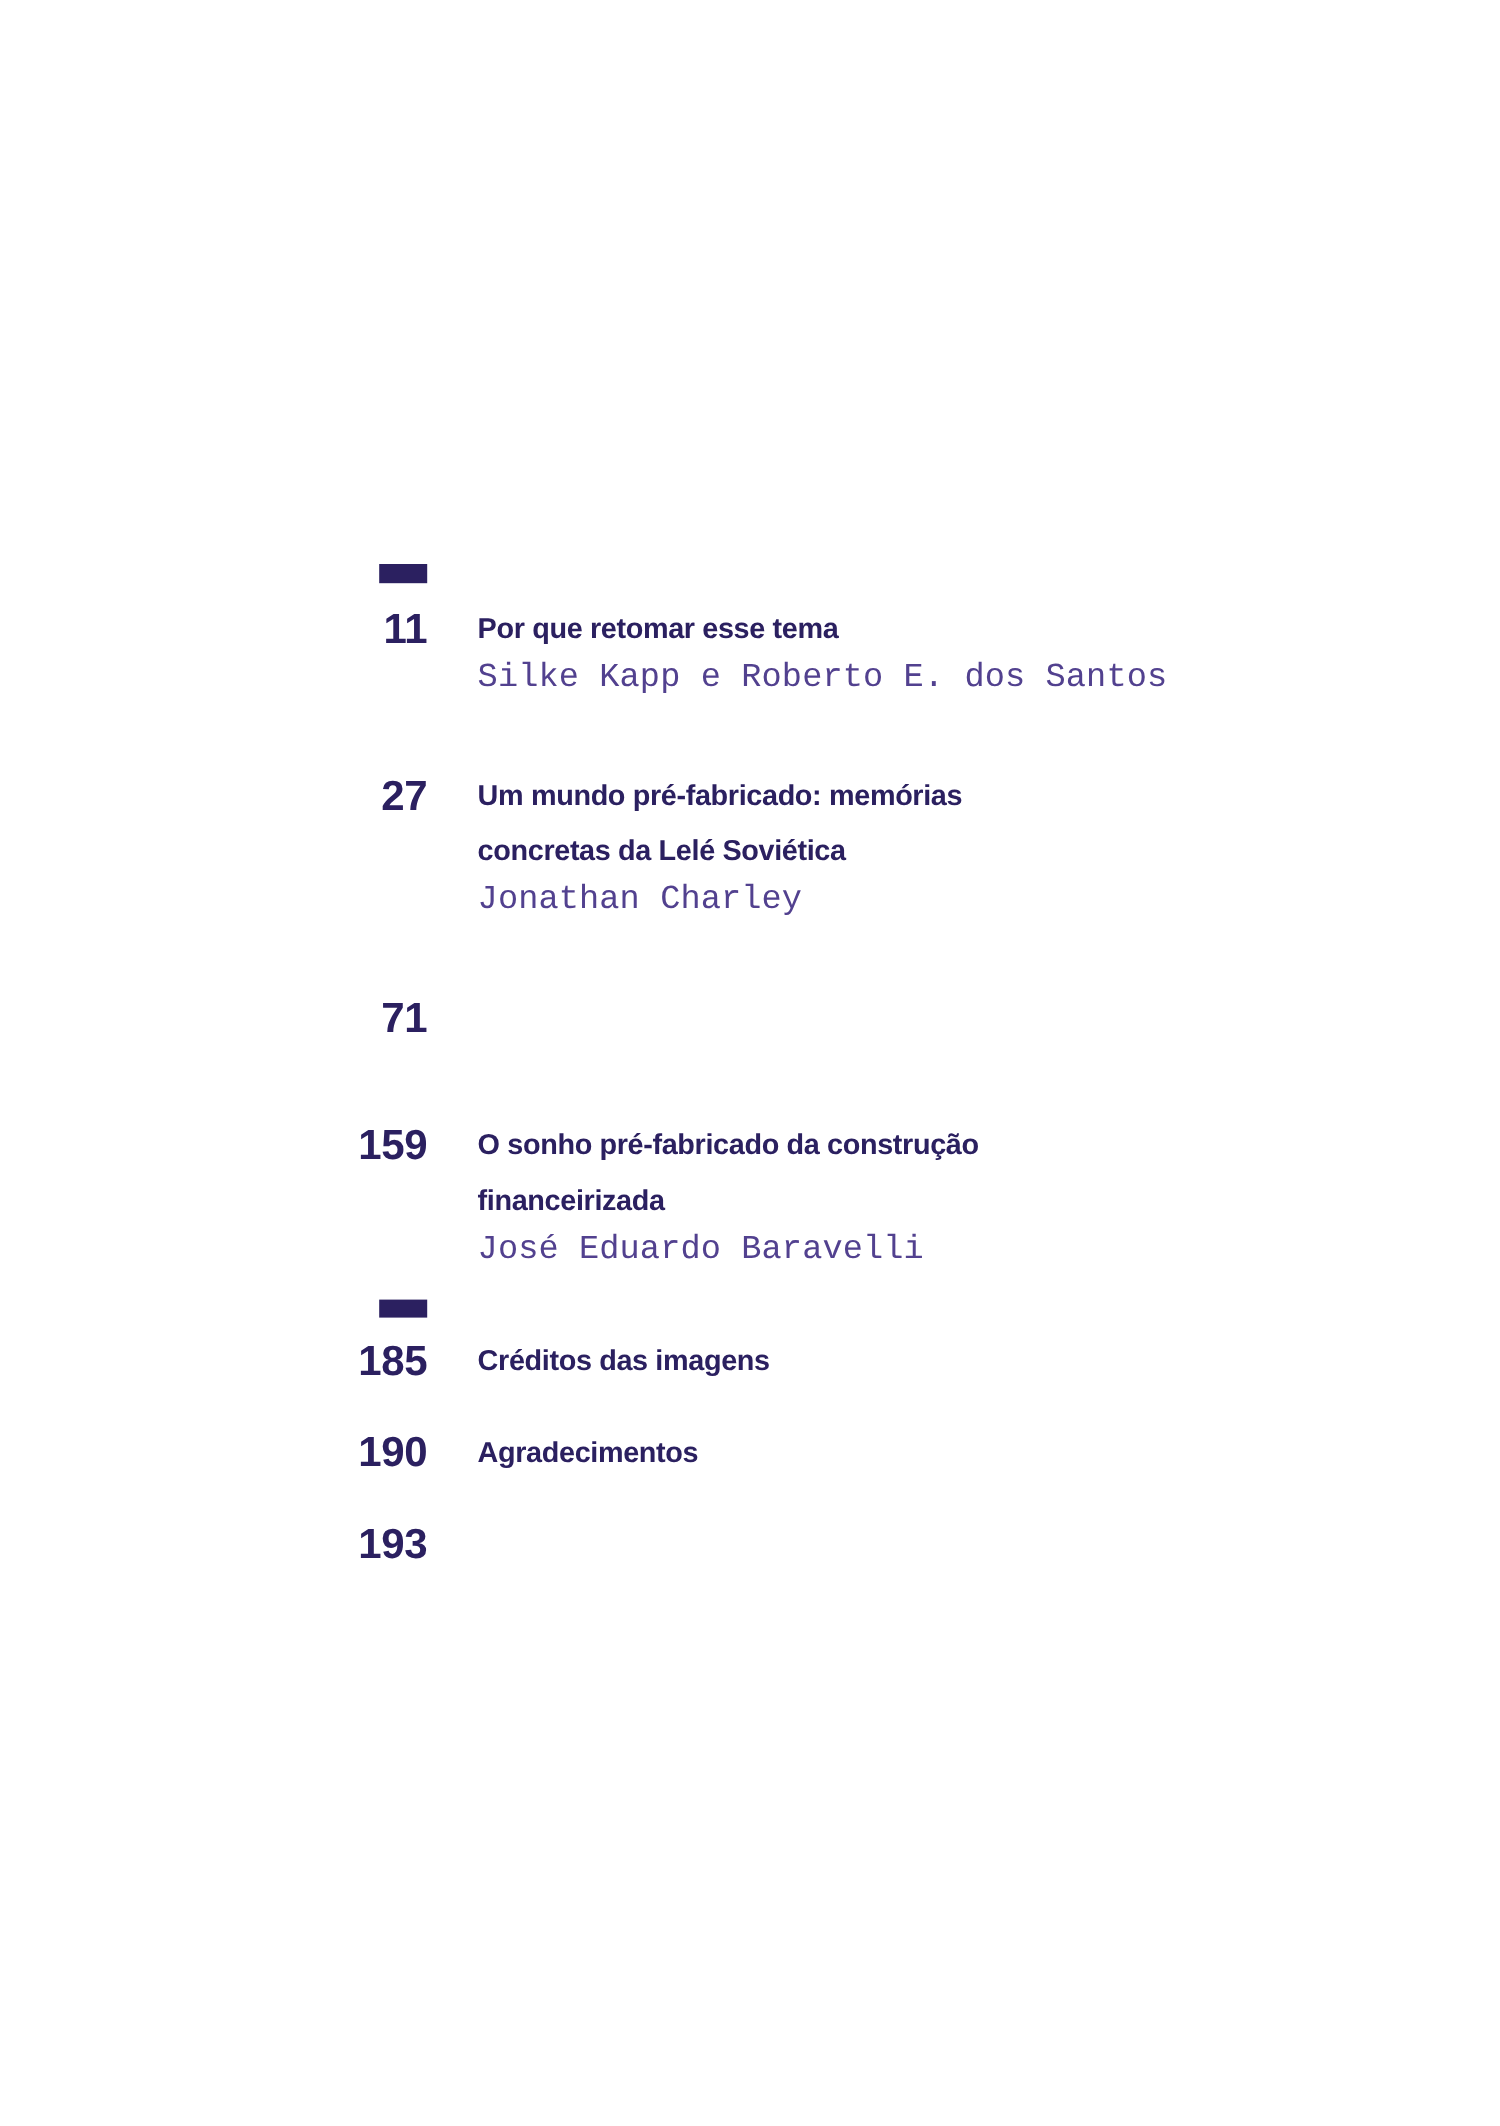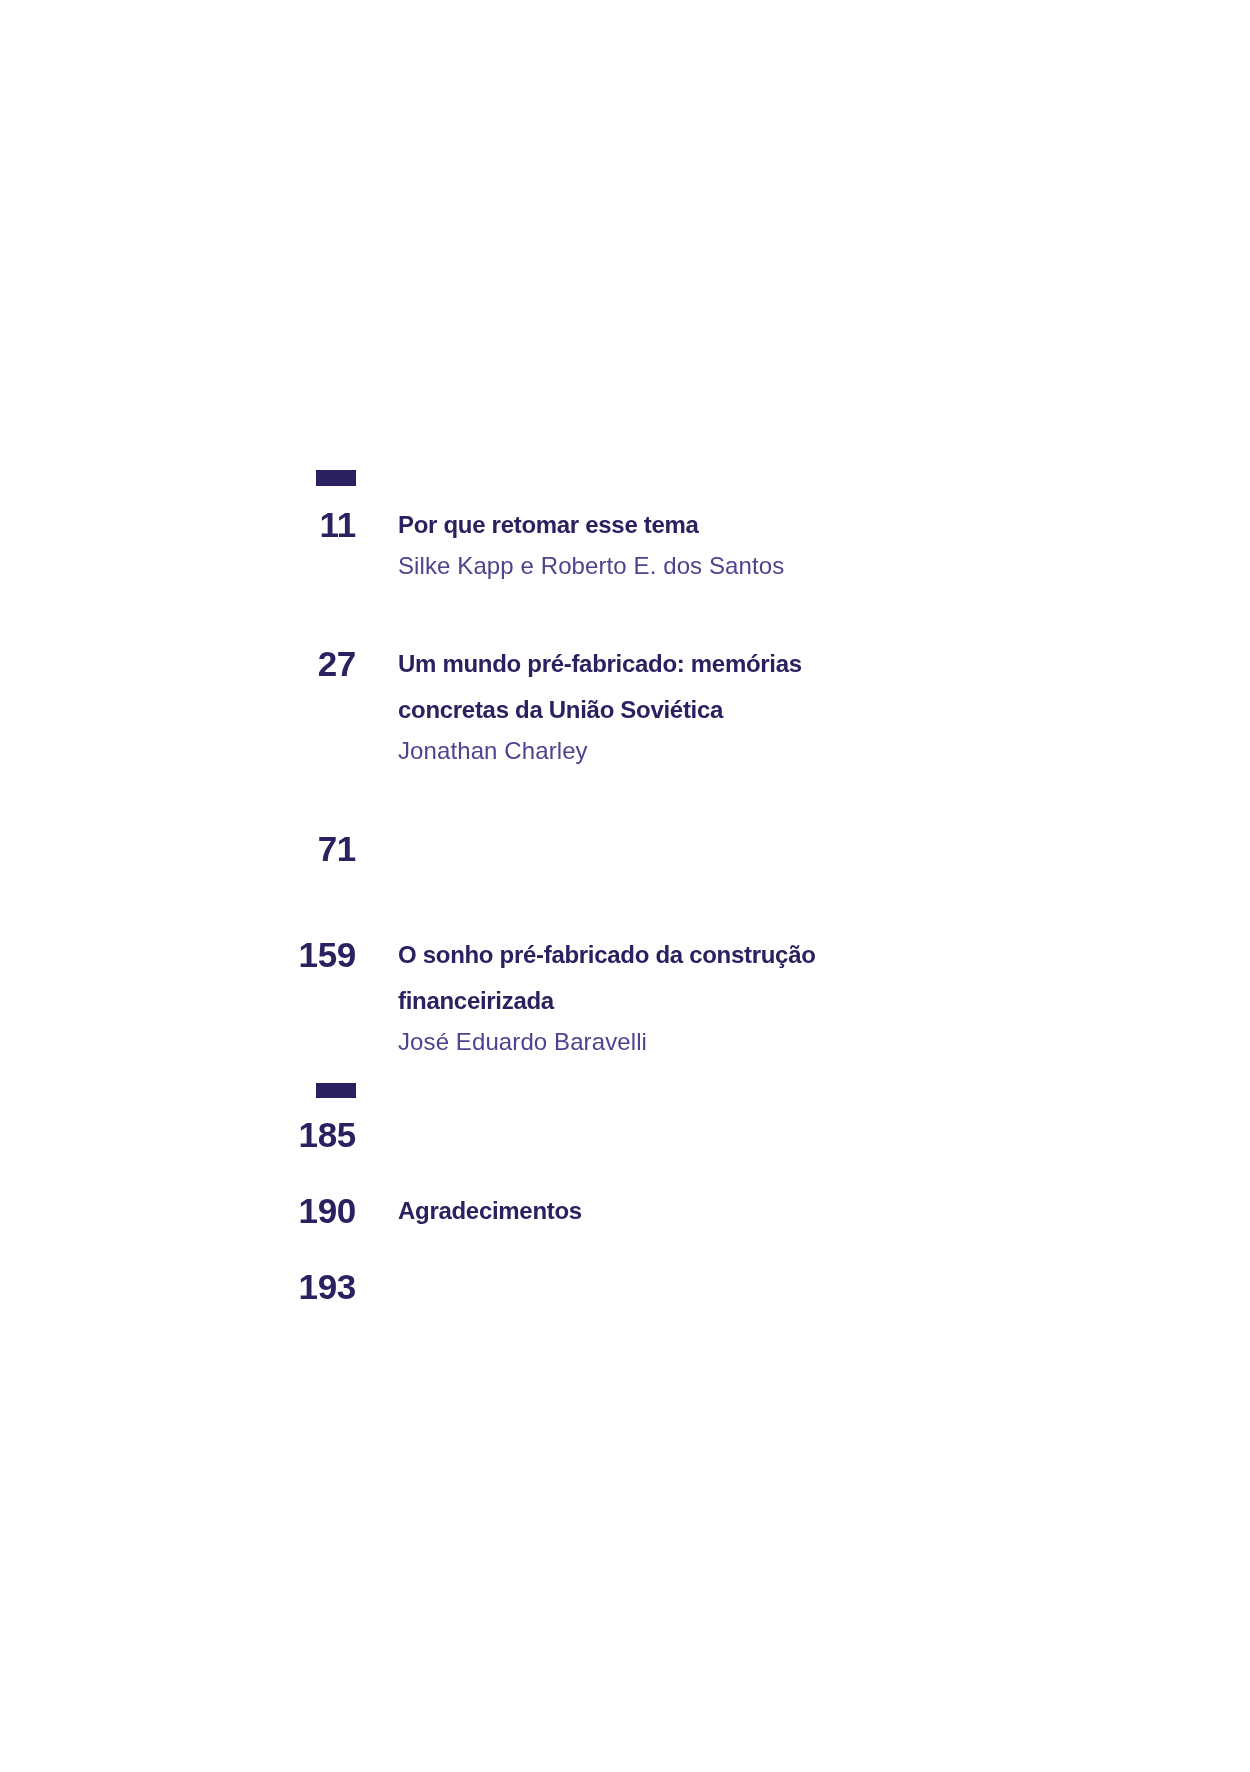--- a/index.html
+++ b/index.html
@@ -37,26 +37,27 @@
   }
   .title {
     font-size: 24px;
     line-height: 46px;
     font-weight: 700;
     color: var(--ink);
     letter-spacing: -0.3px;
     white-space: pre-line;
   }
   .authors {
-    font-size: 24px;
+    font-size: 28px;
     line-height: 30px;
     font-weight: 400;
     color: var(--author);
     letter-spacing: 0.1px;
     margin-top: 3px;
+    font-family: Liberation Mono, monospace;
   }
   .entry { margin-bottom: 60px; }
   .entry.tight { margin-bottom: 58px; }
   .dash {
     width: 40px;
     height: 16px;
     background: var(--ink);
     margin-left: 316px;
   }
   .dash.first { margin-bottom: 16px; }
@@ -76,21 +77,21 @@
     <div>
       <div class="title">Por que retomar esse tema</div>
       <div class="authors">Silke Kapp e Roberto E. dos Santos</div>
     </div>
   </div>
 
   <div class="row entry">
     <div class="num">27</div>
     <div>
       <div class="title">Um mundo pré-fabricado: memórias
-concretas da União Soviética</div>
+concretas da Lelé Soviética</div>
       <div class="authors">Jonathan Charley</div>
     </div>
   </div>
 
   <div class="row entry">
     <div class="num">71</div>
   </div>
 
 
   <div class="row">
@@ -99,20 +100,21 @@
       <div class="title">O sonho pré-fabricado da construção
 financeirizada</div>
       <div class="authors">José Eduardo Baravelli</div>
     </div>
   </div>
 
   <div class="dash second"></div>
 
   <div class="row back-row">
     <div class="num">185</div>
+    <div class="title">Créditos das imagens</div>
   </div>
 
   <div class="row back-row">
     <div class="num">190</div>
     <div class="title">Agradecimentos</div>
   </div>
 
   <div class="row back-row">
     <div class="num">193</div>
   </div>

